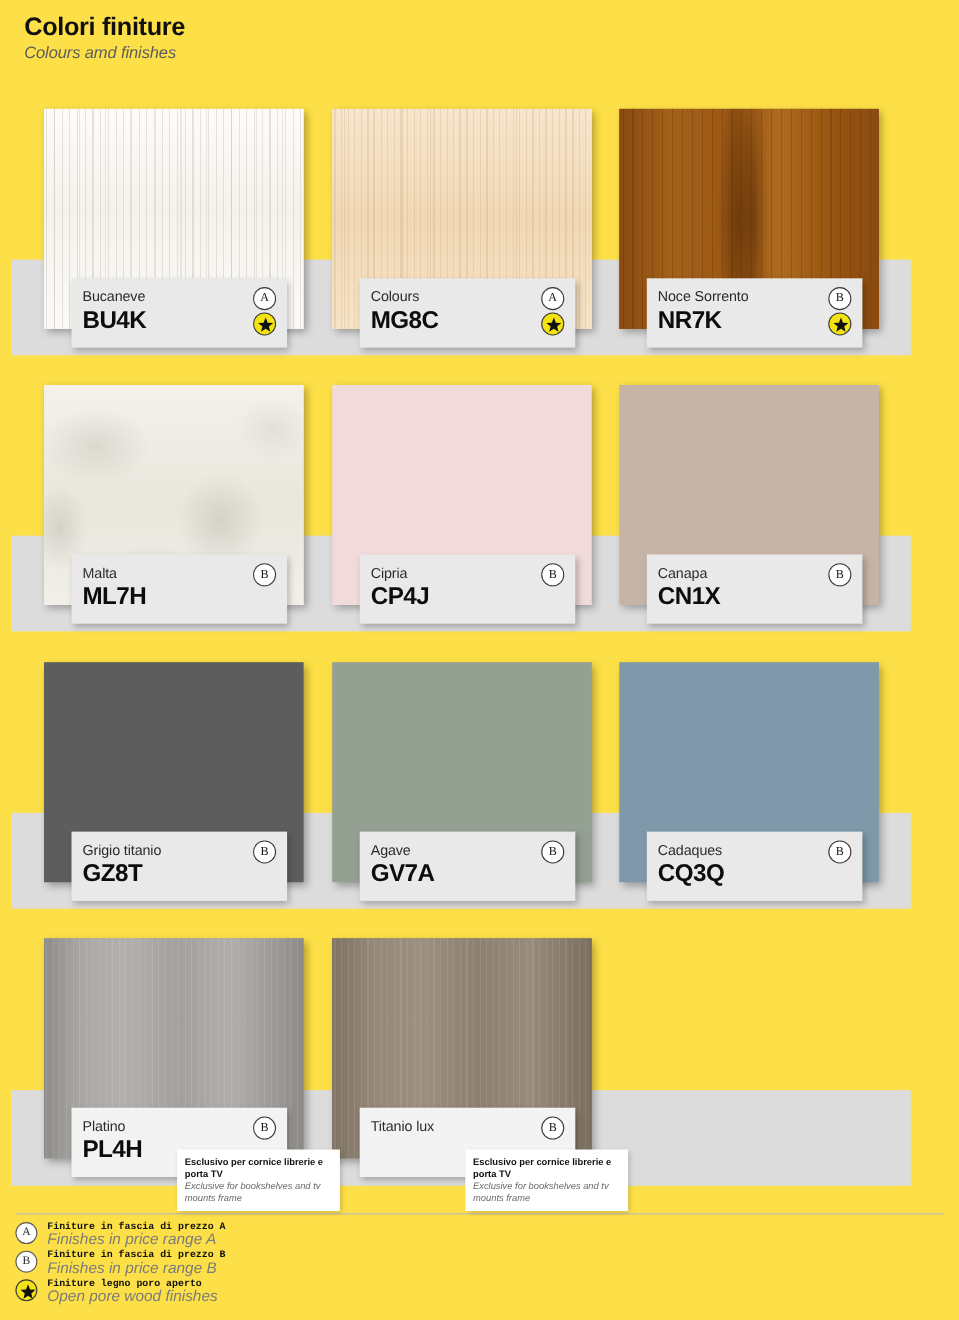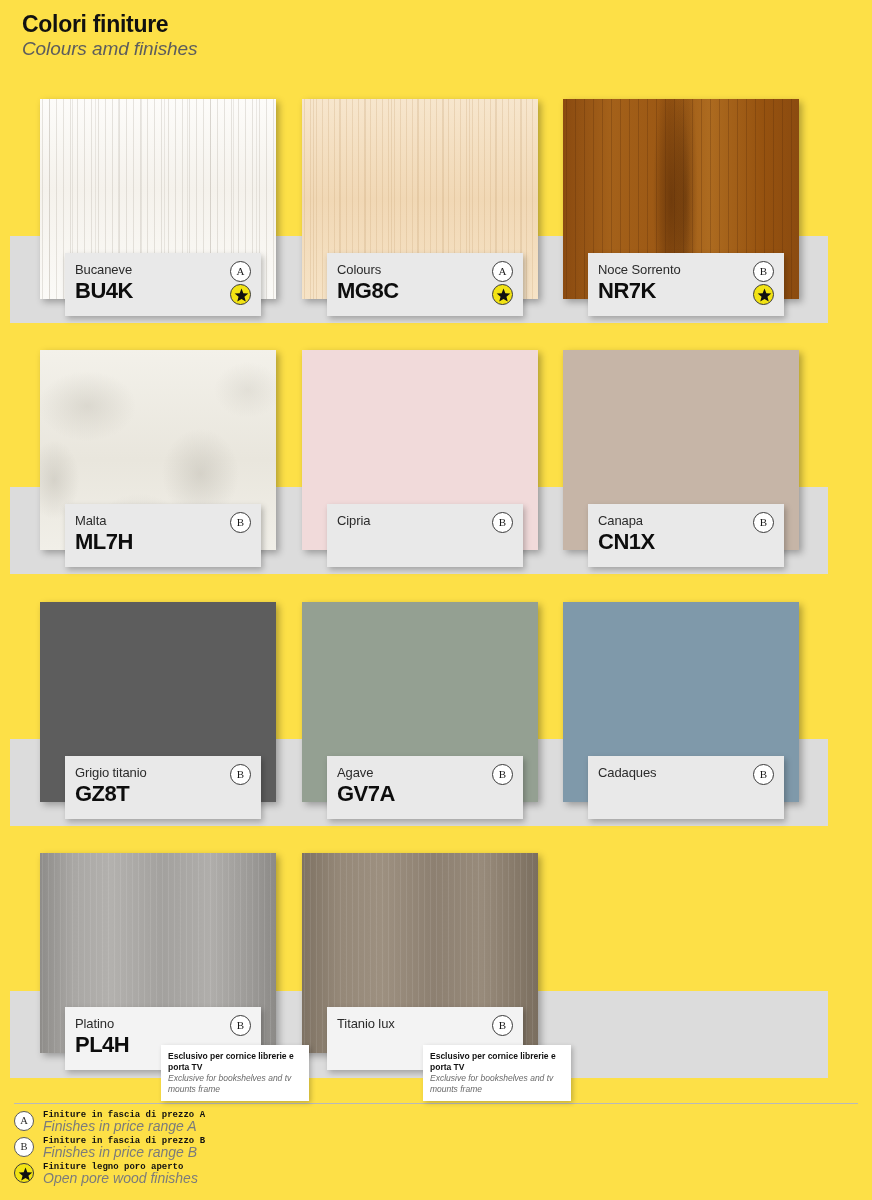--- a/index.html
+++ b/index.html
@@ -23,21 +23,21 @@
   
   .header { position: absolute; left: 22px; top: 10px; }
   .header-title {
     font-size: 23px;
     font-weight: bold;
     color: #111111;
     letter-spacing: -0.3px;
     line-height: 28px;
   }
   .header-subtitle {
-    font-size: 19px;
+    font-size: 15px;
     font-style: italic;
     color: #5d5d5d;
     line-height: 22px;
     letter-spacing: -0.1px;
   }
 
   
   .band {
     position: absolute;
     left: 10px;
@@ -343,20 +343,21 @@
           <div class="label-code">ML7H</div>
           <div class="badge-stack">
             <div class="badge-letter">B</div>
           </div>
         </div>
       </div>
       <div class="cell c1 r1">
         <div class="swatch tex-cipria"></div>
         <div class="label-card">
           <div class="label-name">Cipria</div>
+          <div class="label-code">CP4J</div>
           <div class="badge-stack">
             <div class="badge-letter">B</div>
           </div>
         </div>
       </div>
       <div class="cell c2 r1">
         <div class="swatch tex-canapa"></div>
         <div class="label-card">
           <div class="label-name">Canapa</div>
           <div class="label-code">CN1X</div>
@@ -382,20 +383,21 @@
           <div class="label-code">GV7A</div>
           <div class="badge-stack">
             <div class="badge-letter">B</div>
           </div>
         </div>
       </div>
       <div class="cell c2 r2">
         <div class="swatch tex-cadaques"></div>
         <div class="label-card">
           <div class="label-name">Cadaques</div>
+          <div class="label-code">CQ3Q</div>
           <div class="badge-stack">
             <div class="badge-letter">B</div>
           </div>
         </div>
       </div>
       <div class="cell c0 r3">
         <div class="swatch tex-platino"></div>
         <div class="label-card light">
           <div class="label-name">Platino</div>
           <div class="label-code">PL4H</div>

